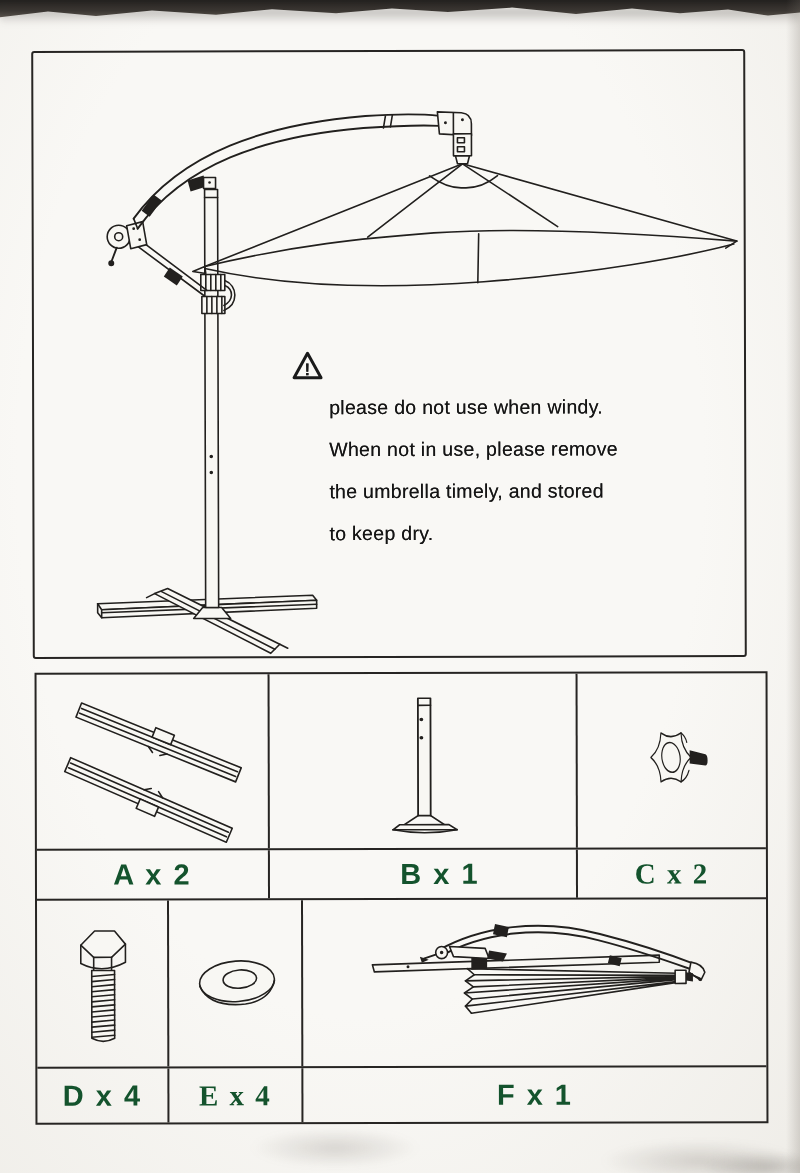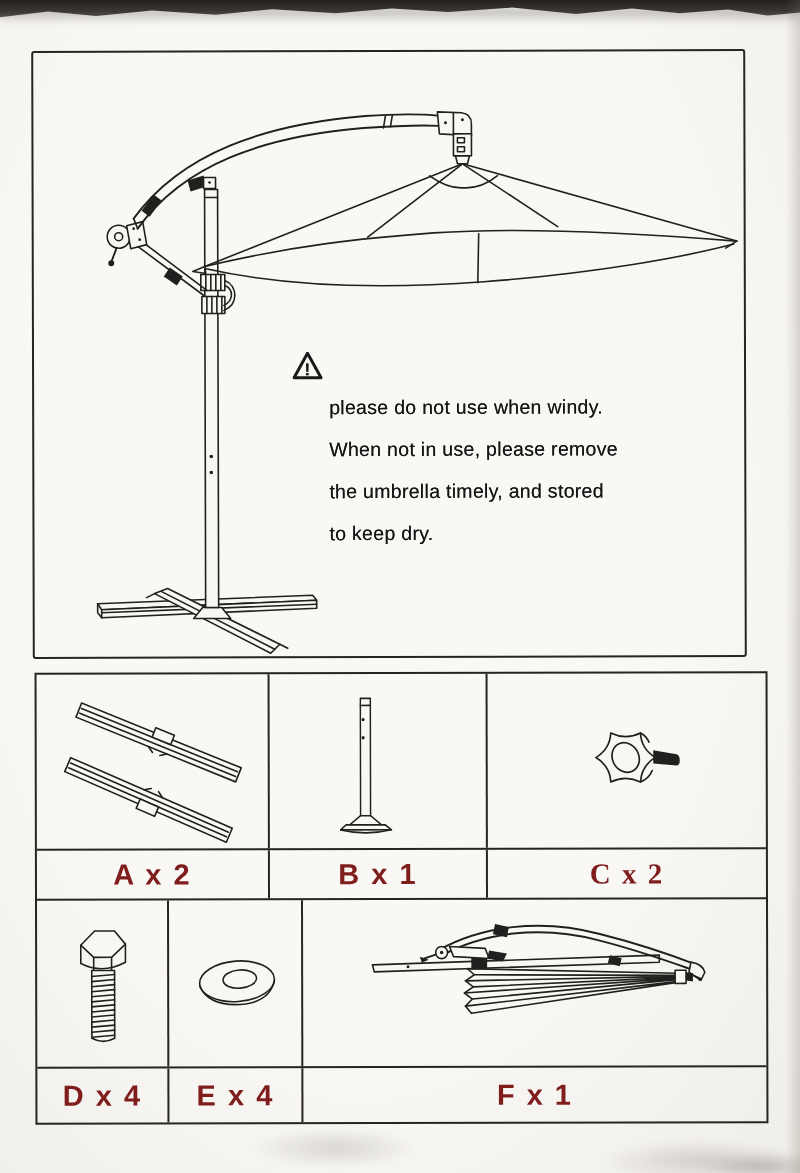--- a/index.html
+++ b/index.html
@@ -51,24 +51,24 @@
     border:2px solid #272523;box-sizing:border-box;transform:rotate(-.12deg);
     display:flex;flex-direction:column;
   }
   .g-row{display:flex;box-sizing:border-box;}
   .g-row .cell{box-sizing:border-box;border-right:2px solid #272523;position:relative;overflow:hidden;}
   .g-row .cell:last-child{border-right:none;}
   .pics1{height:174px;}
   .labs1{height:52px;border-top:2px solid #272523;border-bottom:2px solid #272523;}
   .pics2{height:166px;}
   .labs2{border-top:2px solid #272523;flex:1;}
-  .w-a{width:233px;} .w-b{width:218px;} .w-c{width:262px;flex:1;font-family:Liberation Serif, serif;}
-  .w-d{width:132px;} .w-e{width:134px;} .w-f{width:468px;flex:1;}
+  .w-a{width:233px;} .w-b{width:274px;margin-left:34px;} .w-c{width:262px;flex:1;font-family:Liberation Serif, serif;}
+  .w-d{width:132px;} .w-e{width:134px;font-family:Liberation Serif, serif;} .w-f{width:468px;flex:1;}
   .plabel{display:flex;align-items:center;justify-content:center;
-    font-weight:bold;font-size:29px;letter-spacing:2px;color:#7f1d1d;height:100%;}
+    font-weight:bold;font-size:29px;letter-spacing:2px;color:#14532d;height:100%;}
   .cell svg{display:block;}
 </style>
 </head>
 <body>
 
 <div class="torn-top"></div>
 <div class="torn-shadow"></div>
 <div class="edge-right"></div>
 
 <div class="illus-box">

